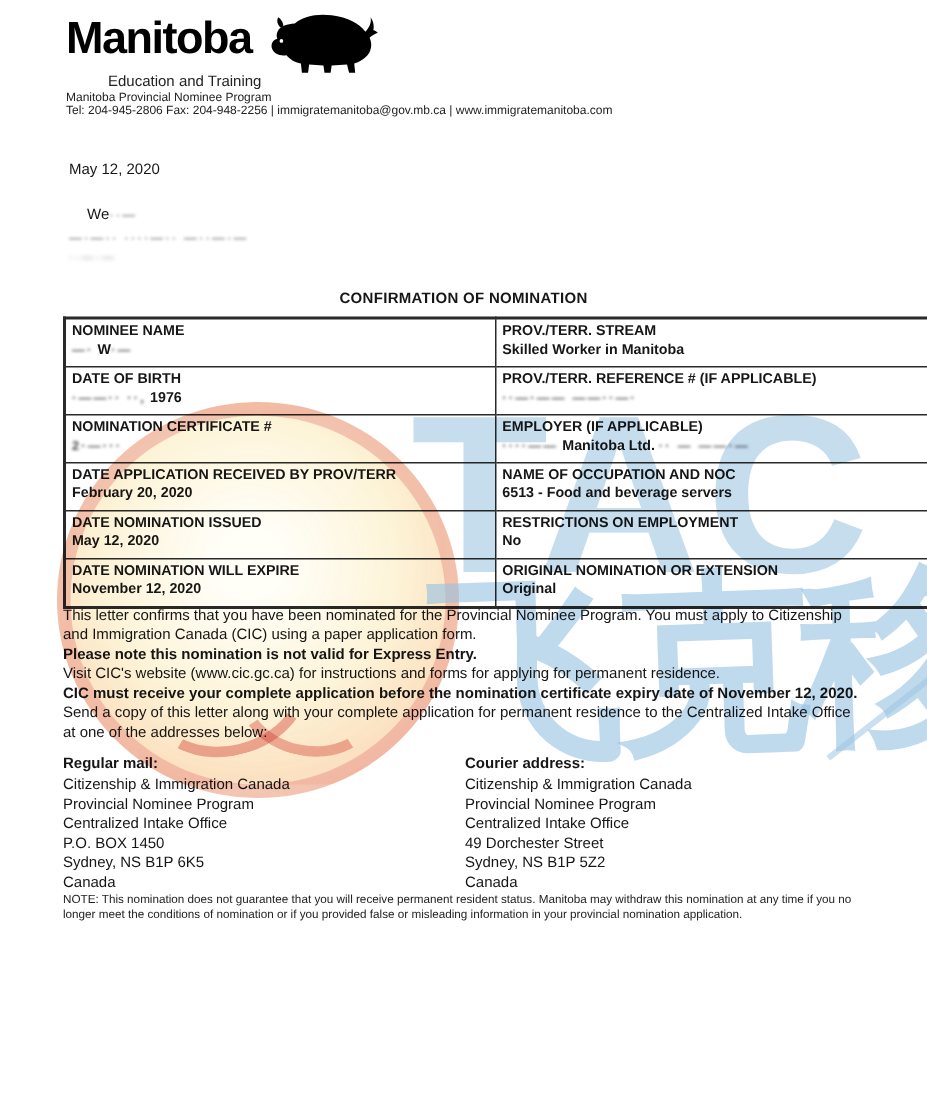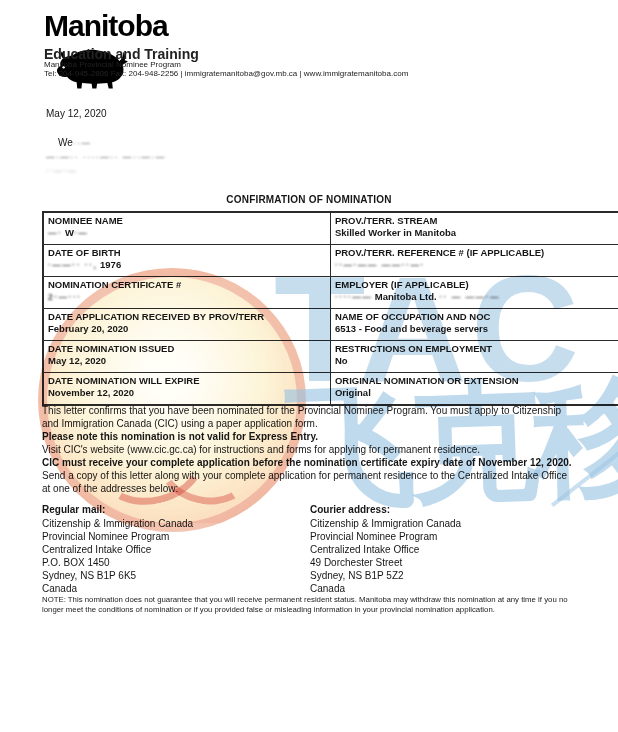--- a/index.html
+++ b/index.html
@@ -2,25 +2,25 @@
 <html><head>
 <meta charset="utf-8">
 <style>
   html,body{margin:0;padding:0;background:#e8e8e8;}
   .page{
     position:relative;width:618px;height:732px;background:#ffffff;
     font-family:"Liberation Sans",sans-serif;color:#161616;overflow:hidden;
     margin:0 auto;
   }
   
-  .logo-row{position:absolute;left:44px;top:6px;display:flex;align-items:flex-start;flex-direction:column;}
+  .logo-row{position:absolute;left:44px;top:6px;display:flex;align-items:flex-start;}
   .wordmark{font-size:30px;font-weight:800;letter-spacing:-1px;color:#000;line-height:40px;}
   .bison{margin-left:8px;margin-top:2px;}
   .dept-block{position:absolute;left:44px;top:50px;font-size:8px;line-height:9.6px;color:#222;}
-  .dept{font-weight:bold;font-size:14px;}
+  .dept{font-weight:normal;font-size:10px;margin-left:28px;}
   
   .date{position:absolute;left:46px;top:108px;font-size:10px;}
   .addressee{position:absolute;left:46px;top:136px;font-size:10px;line-height:14px;}
   .addr-name{margin-left:12px;}
   .blur{color:#4c4c4c;filter:blur(1.2px);letter-spacing:1.5px;font-size:8.5px;}
   .blur-light{color:#8b8b8b;filter:blur(1.5px);letter-spacing:1.5px;font-size:8px;}
   .title{position:absolute;left:0;top:194px;width:100%;text-align:center;
          font-weight:bold;font-size:10px;letter-spacing:.2px;}
   
   .nom-table{position:absolute;left:42px;top:211px;width:587px;border-collapse:collapse;

